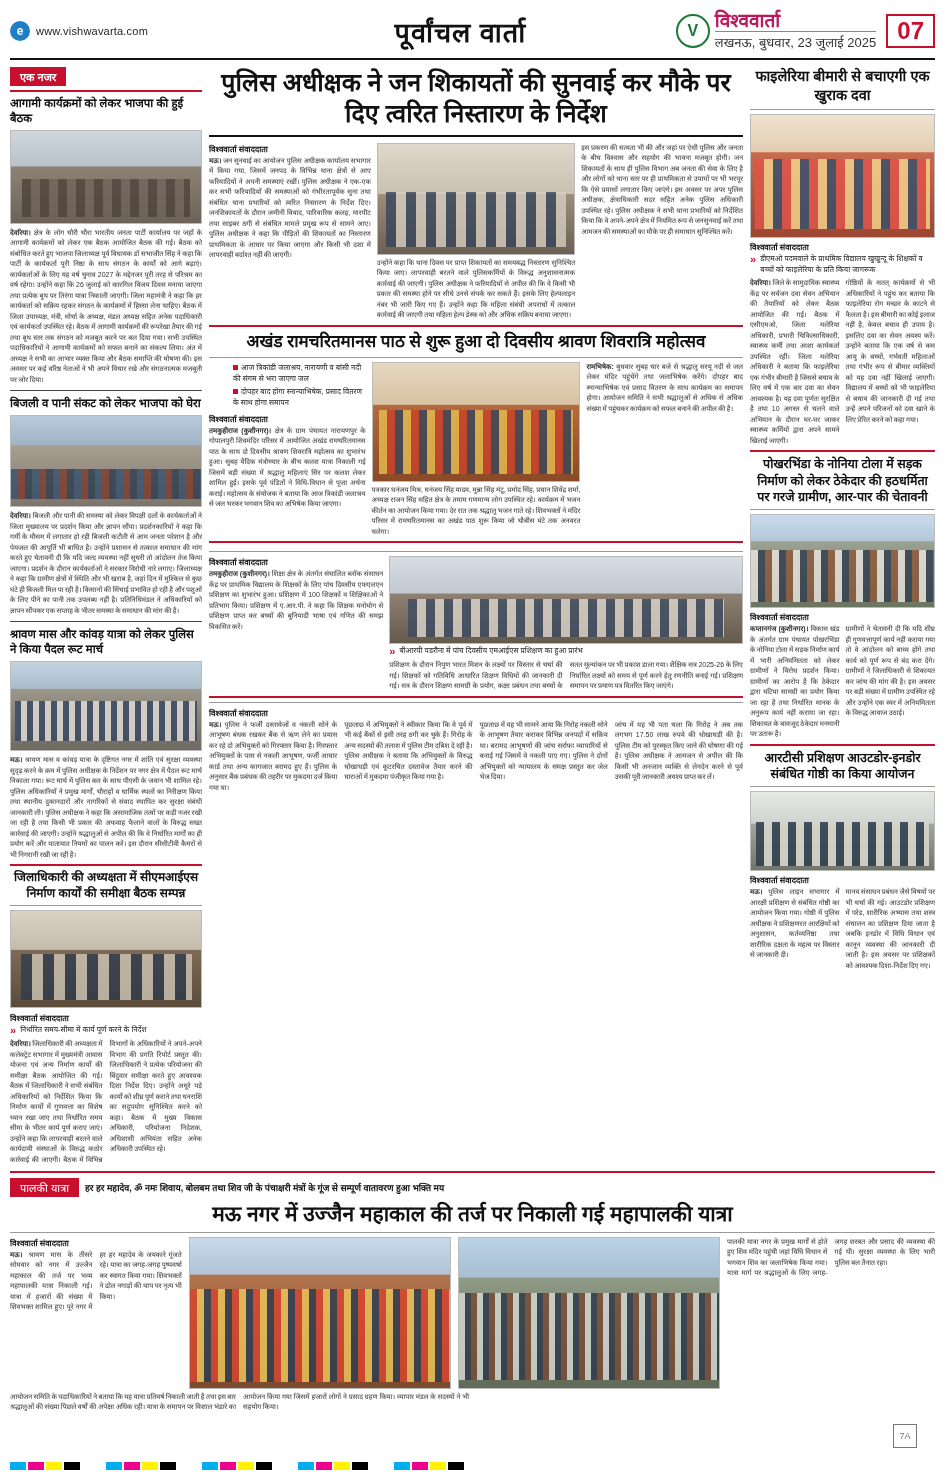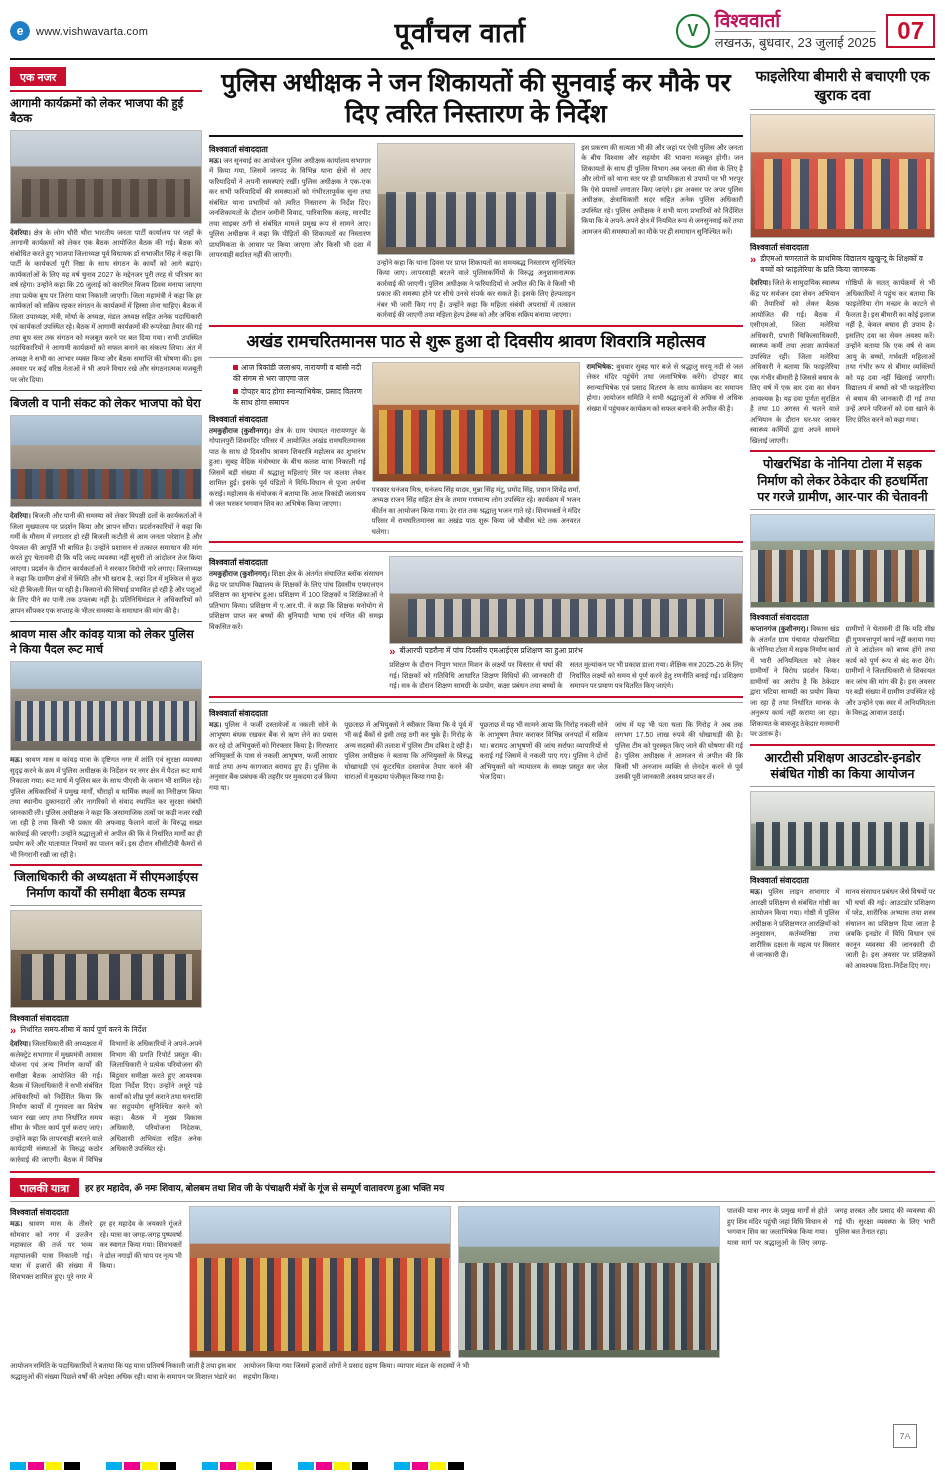--- a/index.html
+++ b/index.html
@@ -80,21 +80,21 @@
   .lead-head{
     font-size:25px;font-weight:bold;line-height:1.25;color:#111;text-align:center;
     border-bottom:2px solid #111;padding-bottom:5px;margin-bottom:6px;
   }
   .sec-head{font-size:15px;font-weight:bold;text-align:center;line-height:1.3;color:#111;}
   .sec-head-lg{font-size:17px;font-weight:bold;text-align:center;line-height:1.3;color:#111;}
   .box-head{font-size:14.5px;font-weight:bold;text-align:center;line-height:1.3;color:#111;}
   .eknazar{display:inline-block;background:#c8102e;color:#fff;font-size:11px;font-weight:bold;
     padding:2px 10px;}
   .kicker{display:flex;align-items:center;gap:6px;margin:5px 0 3px;}
-  .kicker-tag{background:#c8102e;color:#fff;font-size:11px;font-weight:bold;padding:2px 10px;}
+  .kicker-tag{background:#c8102e;color:#fff;font-size:11px;font-weight:normal;padding:2px 10px;}
   .kicker-txt{font-size:9px;font-weight:bold;color:#111;}
   .bul-list{font-size:7.5px;line-height:1.5;color:#222;}
   .bul-list div{margin-bottom:2px;margin-left:24px;}
   .red-sq{display:inline-block;width:5px;height:5px;background:#c8102e;margin-right:3px;}
   .arrow-note{display:flex;gap:4px;font-size:7.5px;line-height:1.45;color:#222;}
   .arrow-note .ar{color:#c8102e;font-weight:bold;font-size:11px;line-height:1;}
   .framed{border:1px solid #bbb;}
   
   .cmyk{position:absolute;left:10px;bottom:4px;display:flex;gap:2px;}
   .cmyk span{width:16px;height:8px;display:block;}
@@ -265,21 +265,21 @@
     </div>
 
     <div class="col-right">
 
       <div class="box-head">फाइलेरिया बीमारी से बचाएगी एक खुराक दवा</div>
       <div class="hr-thin"></div>
       <div class="photo ph-health framed" style="height:122px;margin:3px 0;"></div>
       <div class="byline">विश्ववार्ता संवाददाता</div>
       <div class="arrow-note" style="margin-bottom:3px;">
         <span class="ar">»</span>
-        <span>डीएमओ षणरताले के प्राथमिक विद्यालय खुखुन्दू के शिक्षकों व बच्चों को फाइलेरिया के प्रति किया जागरूक</span>
+        <span>डीएमओ पदमवाले के प्राथमिक विद्यालय खुखुन्दू के शिक्षकों व बच्चों को फाइलेरिया के प्रति किया जागरूक</span>
       </div>
       <div style="display:flex;gap:6px;">
         <div class="tcol" style="width:50%;">
           <b>देवरिया।</b>
           <span>जिले के सामुदायिक स्वास्थ्य केंद्र पर सर्वजन दवा सेवन अभियान की तैयारियों को लेकर बैठक आयोजित की गई। बैठक में एसीएमओ, जिला मलेरिया अधिकारी, प्रभारी चिकित्साधिकारी, स्वास्थ्य कर्मी तथा आशा कार्यकर्ता उपस्थित रहीं। जिला मलेरिया अधिकारी ने बताया कि फाइलेरिया एक गंभीर बीमारी है जिससे बचाव के लिए वर्ष में एक बार दवा का सेवन आवश्यक है। यह दवा पूर्णतः सुरक्षित है तथा 10 अगस्त से चलने वाले अभियान के दौरान घर-घर जाकर स्वास्थ्य कर्मियों द्वारा अपने सामने खिलाई जाएगी।</span>
         </div>
         <div class="tcol" style="width:50%;">गोष्ठियों के सतत् कार्यक्रमों से भी अधिकारियों ने पहुंच कर बताया कि फाइलेरिया रोग मच्छर के काटने से फैलता है। इस बीमारी का कोई इलाज नहीं है, केवल बचाव ही उपाय है। इसलिए दवा का सेवन अवश्य करें। उन्होंने बताया कि एक वर्ष से कम आयु के बच्चों, गर्भवती महिलाओं तथा गंभीर रूप से बीमार व्यक्तियों को यह दवा नहीं खिलाई जाएगी। विद्यालय में बच्चों को भी फाइलेरिया से बचाव की जानकारी दी गई तथा उन्हें अपने परिजनों को दवा खाने के लिए प्रेरित करने को कहा गया।</div>
       </div>
 
       <div class="hr-red"></div>
@@ -311,20 +311,21 @@
       </div>
     </div>
   </div>
 
   <div style="margin-top:6px;">
     <div class="hr-red"></div>
     <div class="kicker">
       <span class="kicker-tag">पालकी यात्रा</span>
       <span class="kicker-txt">हर हर महादेव, ॐ नमः शिवाय, बोलबम तथा शिव जी के पंचाक्षरी मंत्रों के गूंज से सम्पूर्ण वातावरण हुआ भक्ति मय</span>
     </div>
+    <div class="sec-head-lg" style="font-size:21px;">मऊ नगर में उज्जैन महाकाल की तर्ज पर निकाली गई महापालकी यात्रा</div>
     <div class="hr-thin"></div>
     <div style="display:flex;gap:7px;margin-top:3px;">
       <div style="width:19%;">
         <div class="byline">विश्ववार्ता संवाददाता</div>
         <div class="tcol tcols2">
           <b>मऊ।</b>
           <span>श्रावण मास के तीसरे सोमवार को नगर में उज्जैन महाकाल की तर्ज पर भव्य महापालकी यात्रा निकाली गई। यात्रा में हजारों की संख्या में शिवभक्त शामिल हुए। पूरे नगर में हर हर महादेव के जयकारे गूंजते रहे। यात्रा का जगह-जगह पुष्पवर्षा कर स्वागत किया गया। शिवभक्तों ने ढोल नगाड़ों की थाप पर नृत्य भी किया।</span>
         </div>
       </div>
       <div style="width:29%;">

